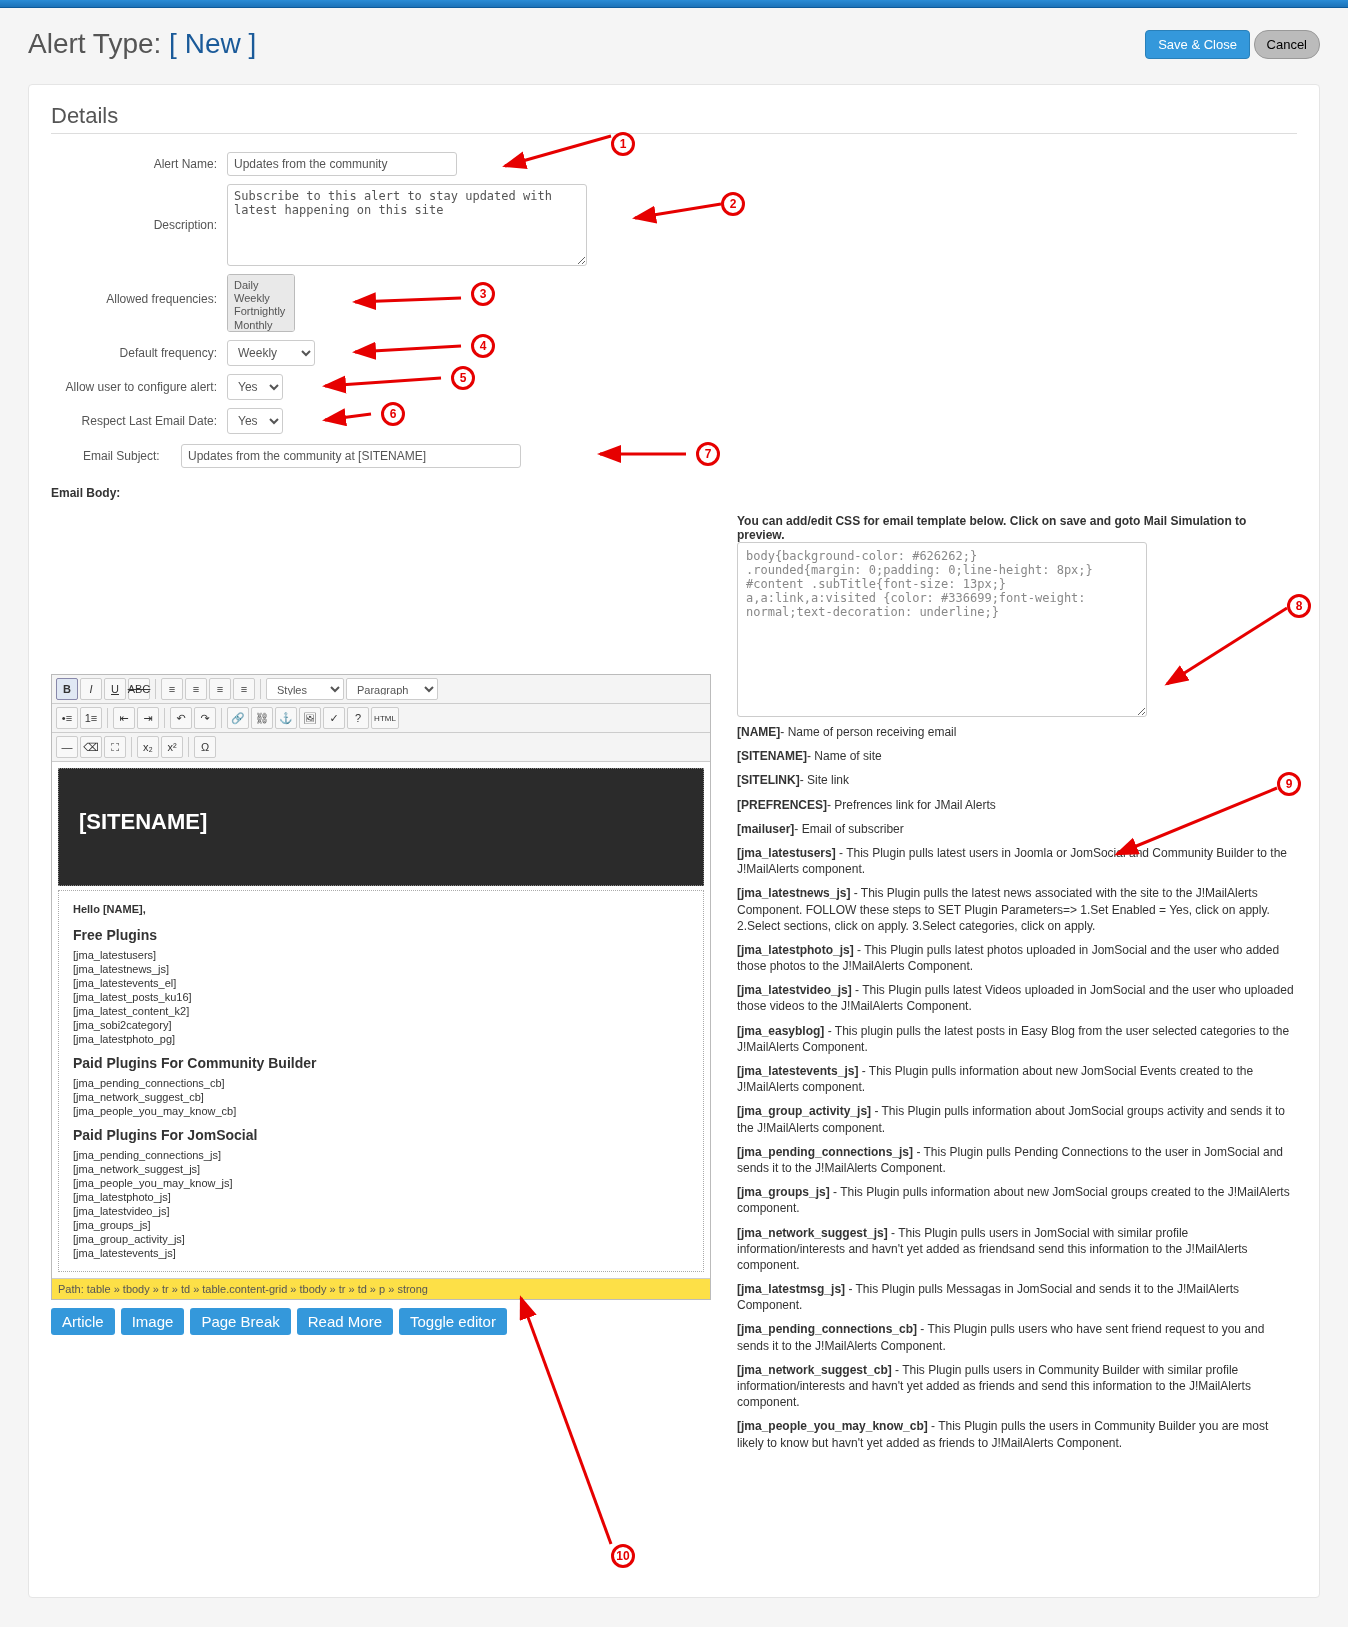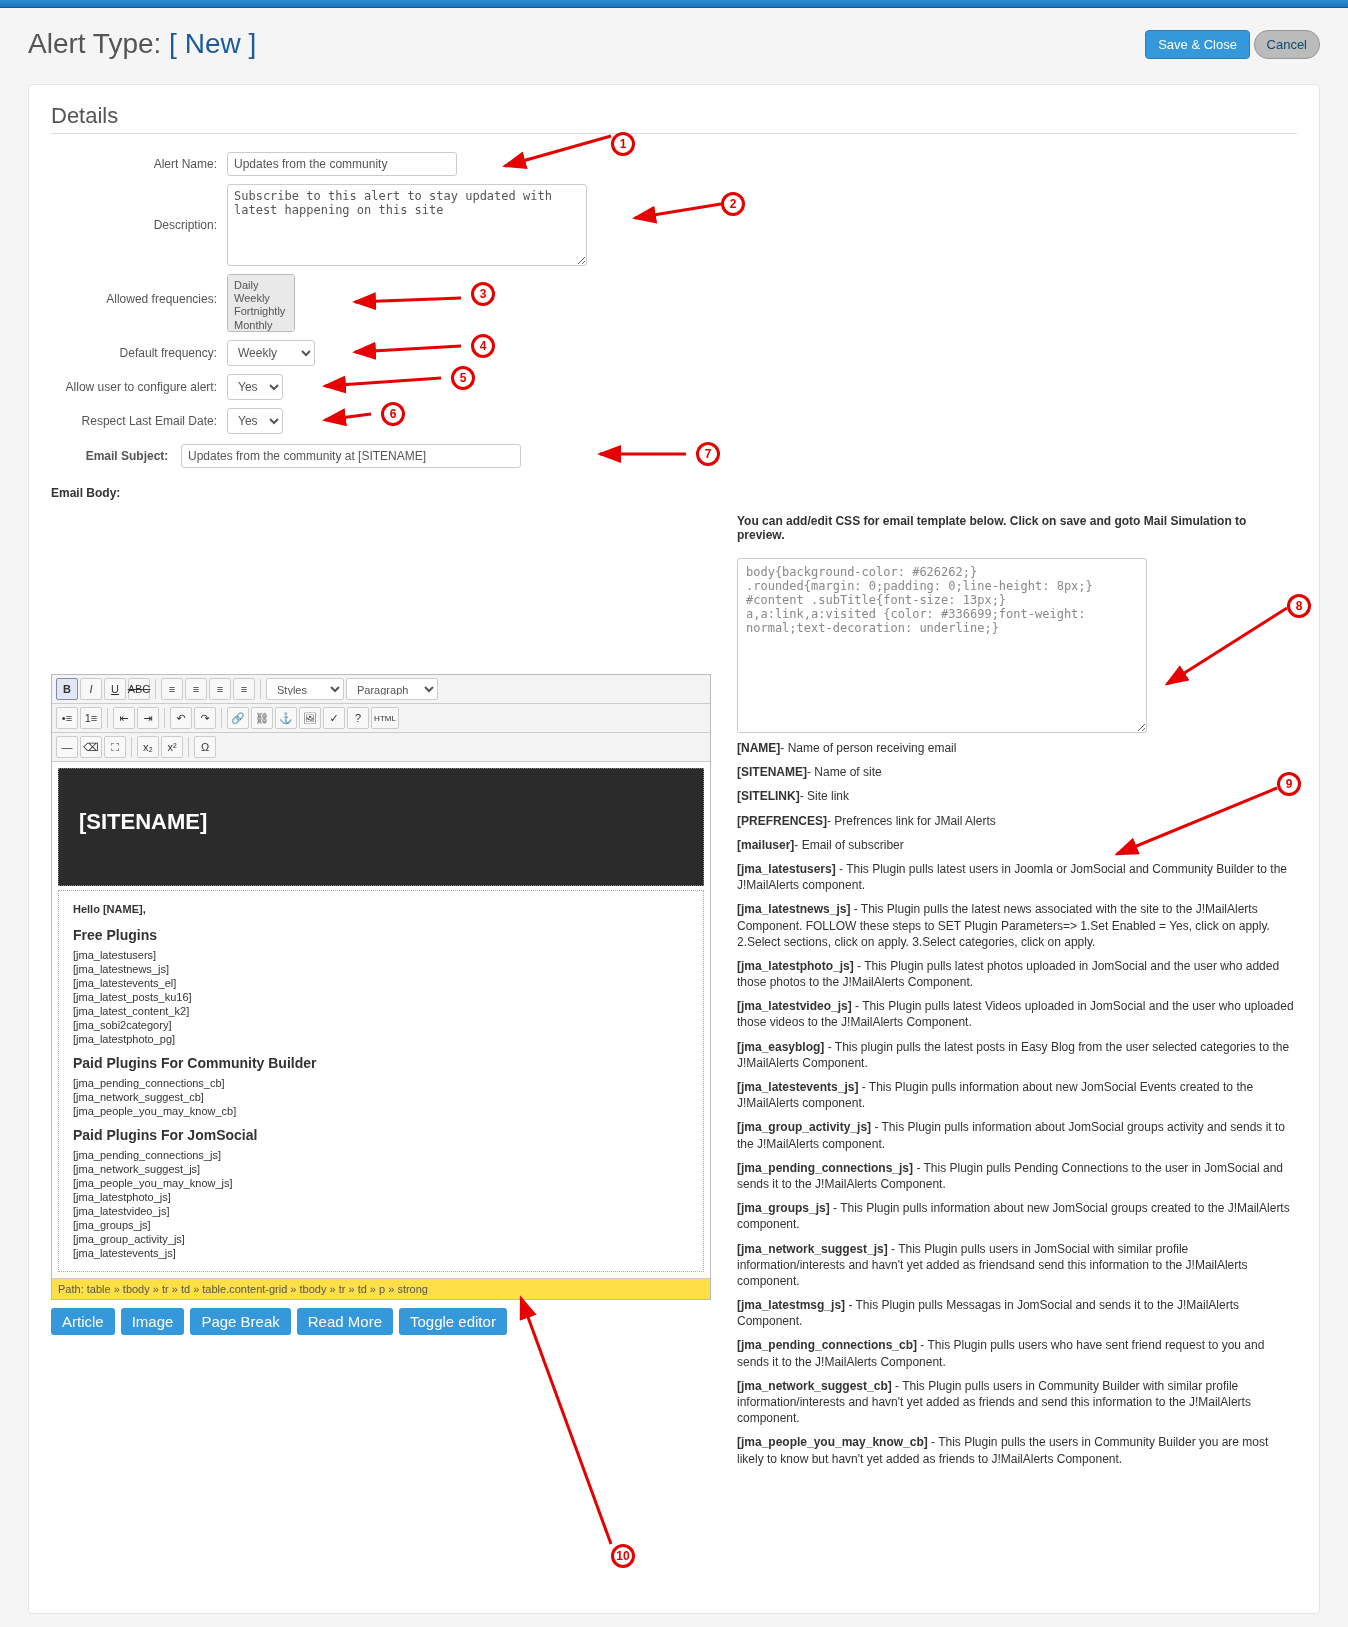--- a/index.html
+++ b/index.html
@@ -4,41 +4,41 @@
 <style>
 * { box-sizing: border-box; margin: 0; padding: 0; }
 body { font-family: Arial, Helvetica, sans-serif; font-size: 13px; background: #f5f5f5; color: #333; }
 .topbar { height: 8px; background: linear-gradient(#2a8cd6, #1c72b8); border-bottom: 1px solid #0d5a9a; }
 .page { padding: 20px 28px; }
 .header-row { display: flex; justify-content: space-between; align-items: center; margin-bottom: 24px; }
 h1 { font-size: 28px; font-weight: normal; color: #555; }
 h1 .bracket { color: #1a5a99; }
 .btn { display: inline-block; padding: 6px 12px; border-radius: 4px; font-size: 13px; cursor: pointer; border: 1px solid transparent; }
 .btn-primary { background: #3498db; color: #fff; border-color: #2980b9; }
-.btn-default { background: #bbb; color: #0c4a6e; border-color: #999; border-radius: 14px; }
+.btn-default { background: #bbb; color: #000000; border-color: #999; border-radius: 14px; }
 .panel { background: #fff; border: 1px solid #e5e5e5; border-radius: 4px; padding: 18px 22px; }
 h2.section-title { font-size: 22px; font-weight: normal; color: #555; border-bottom: 1px solid #ddd; padding-bottom: 4px; margin-bottom: 18px; }
 .form-row { display: flex; align-items: center; margin-bottom: 8px; position: relative; }
 .form-row.top { align-items: flex-start; }
 .form-label { width: 176px; text-align: right; padding-right: 10px; font-size: 12px; color: #555; }
 input[type=text], textarea, select { font-family: inherit; font-size: 12px; border: 1px solid #ccc; border-radius: 3px; padding: 4px 6px; background: #fff; color: #555; }
 textarea { font-family: monospace; resize: both; }
 .input-narrow { width: 230px; }
 .input-medium { width: 340px; }
 .desc-ta { width: 360px; height: 82px; }
 .freq-select { width: 68px; height: 58px; font-size: 11px; background: #e9e9e9; border: 1px solid #bbb; overflow-y: scroll; }
 .select-sm { width: 88px; }
 .select-xs { width: 56px; }
 .arrow { position: absolute; pointer-events: none; }
 .badge-circ { position: absolute; width: 24px; height: 24px; border: 3px solid #e60000; border-radius: 50%; background: #fff; color: #e60000; font-weight: bold; font-size: 12px; display: flex; align-items: center; justify-content: center; pointer-events: none; }
 .body-label { font-weight: bold; font-size: 12px; margin: 18px 0 14px 0; }
 .two-col { display: flex; gap: 26px; align-items: flex-start; }
 .left-col { width: 660px; flex-shrink: 0; }
 .right-col { flex: 1; min-width: 0; font-size: 12px; position: relative; }
-.right-col p.intro { font-weight: bold; margin-bottom: 16px; }
+.right-col p.intro { font-weight: bold; margin-bottom: 0; }
 .css-ta { width: 410px; height: 175px; font-family: monospace; font-size: 12px; color: #888; padding: 6px 8px; }
 .right-col .line { margin: 4px 0 8px 0; line-height: 1.35; }
 .right-col .line b { font-weight: bold; }
 
 .editor-wrap { border: 1px solid #bbb; background: #f0f0f0; margin-top: 160px; }
 .toolbar { border-bottom: 1px solid #ccc; background: #f4f4f4; padding: 3px 4px; display: flex; flex-wrap: wrap; gap: 2px; align-items: center; }
 .tb-btn { width: 22px; height: 22px; border: 1px solid #ccc; background: #f8f8f8; border-radius: 2px; display: flex; align-items: center; justify-content: center; font-size: 11px; cursor: pointer; }
 .tb-btn.active { background: #e0e8f4; border-color: #88a; }
 .tb-sep { width: 1px; height: 20px; background: #ccc; margin: 0 3px; }
 .tb-select { height: 22px; font-size: 11px; border: 1px solid #ccc; border-radius: 2px; background: #fff; }
@@ -131,21 +131,21 @@
     <div class="form-row">
       <div class="form-label">Respect Last Email Date:</div>
       <select class="select-xs"><option>Yes</option></select>
       <svg class="arrow" style="left:270px; top:-2px;" width="60" height="24">
           <line x1="50" y1="8" x2="4" y2="14" stroke="#e60000" stroke-width="3" marker-end="url(#ah1)"></line>
         </svg>
       <div class="badge-circ" style="left:330px; top:-6px;">6</div>
     </div>
 
     <div class="form-row" style="margin-top:10px;">
-      <div class="form-label" style="width:130px; text-align:center; font-weight:bold;padding-left:32px;">Email Subject:</div>
+      <div class="form-label" style="width:130px; text-align:left; font-weight:normal;padding-left:32px;">Email Subject:</div>
       <input type="text" class="input-medium" value="Updates from the community at [SITENAME]" style="">
       <svg class="arrow" style="left:545px; top:0px;" width="100" height="20">
           <line x1="90" y1="10" x2="4" y2="10" stroke="#e60000" stroke-width="3" marker-end="url(#ah1)"></line>
         </svg>
       <div class="badge-circ" style="left:645px; top:-2px;">7</div>
     </div>
 
     <div class="body-label">Email Body:</div>
 
     <div class="two-col">

